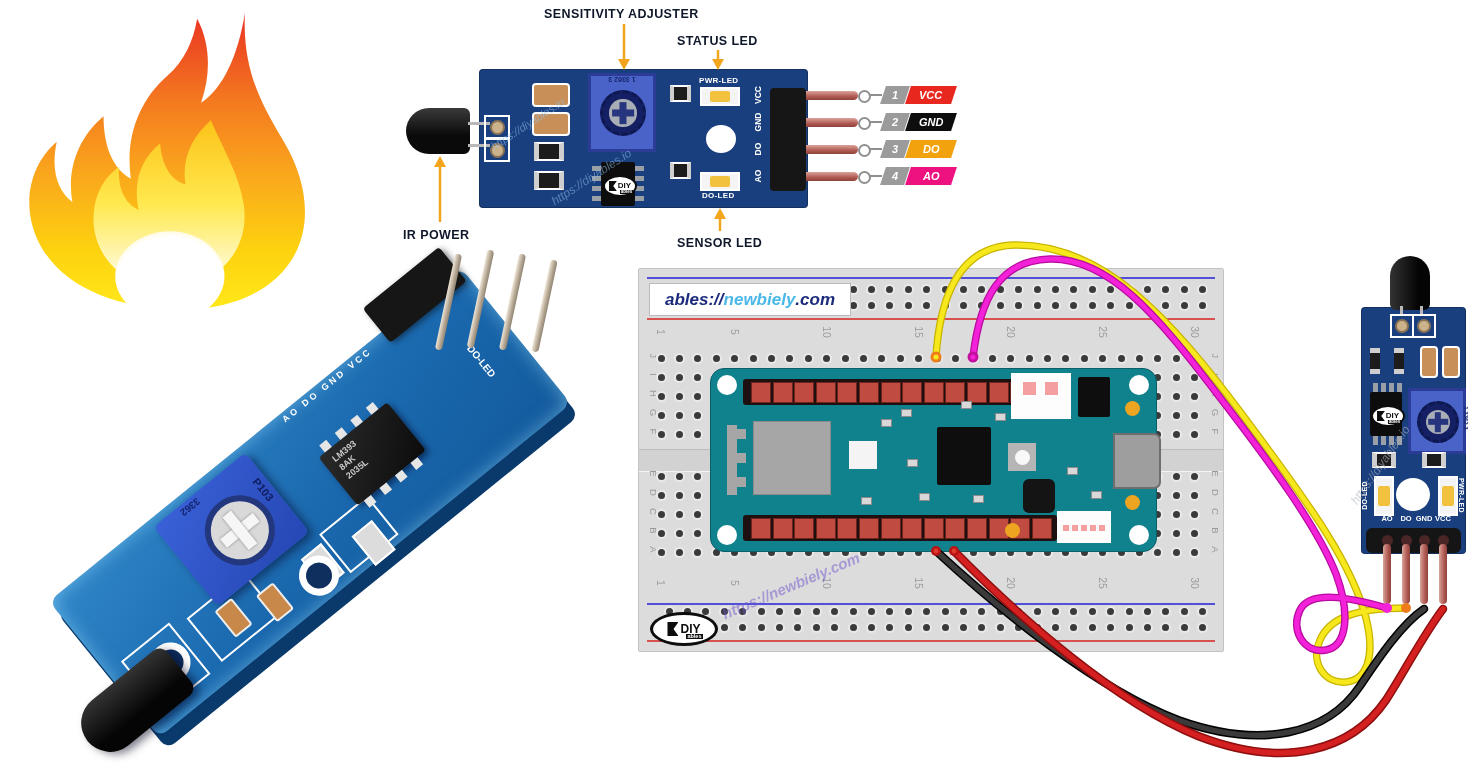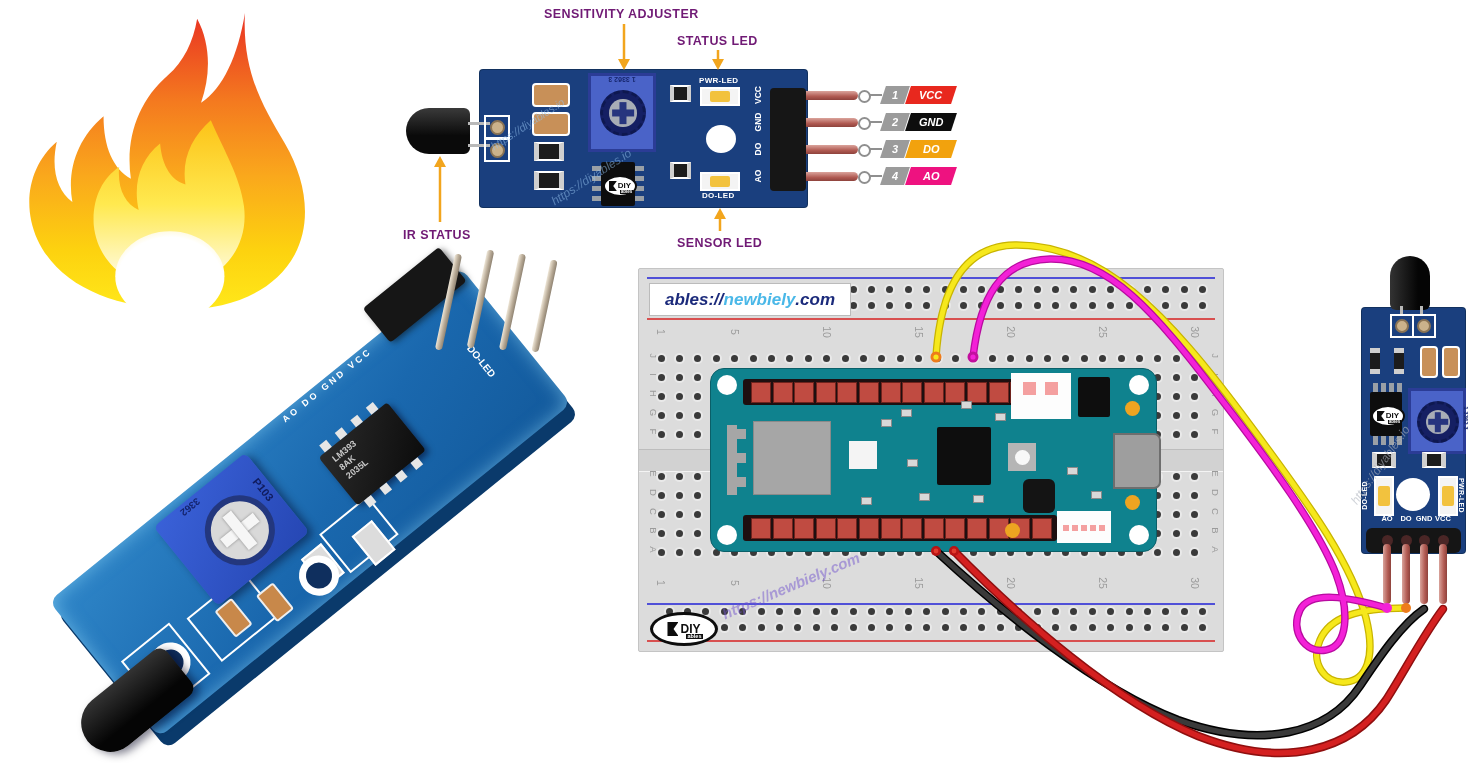--- a/index.html
+++ b/index.html
@@ -1,19 +1,19 @@
 <!DOCTYPE html>
 <html><head>
 <meta charset="utf-8">
 <style>
   html,body{margin:0;padding:0;background:#fff;}
   .canvas{position:relative;width:1479px;height:763px;background:#fff;overflow:hidden;
           font-family:"Liberation Sans",sans-serif;}
   .abs{position:absolute;}
-  .ann{position:absolute;color:#701a75;font-weight:bold;font-size:12.5px;letter-spacing:.4px;white-space:nowrap;}
+  .ann{position:absolute;color:#0f172a;font-weight:bold;font-size:12.5px;letter-spacing:.4px;white-space:nowrap;}
   .pcb{position:absolute;background:#1a3f7e;border-radius:3px;box-shadow:0 0 0 1px #12315f;}
   .wm{position:absolute;font-style:italic;white-space:nowrap;pointer-events:none;}
   .led-box{position:absolute;border:2px solid #fff;background:#f4f4f4;display:flex;align-items:center;justify-content:center;}
   .led-core{width:55%;height:70%;background:#f2c23e;border-radius:2px;}
   .mod-label{position:absolute;color:#fff;font-size:8px;font-weight:bold;letter-spacing:.3px;white-space:nowrap;}
   .res-o{position:absolute;border:2px solid #fff;background:#c89058;border-radius:4px;}
   .res-b{position:absolute;border:2px solid #fff;background:#1c1c1c;border-left:5px solid #cfcfcf;border-right:5px solid #cfcfcf;}
   .pot{position:absolute;background:#4a63c8;border:3px solid #2b3c96;}
   .rotor{position:absolute;border-radius:50%;background:#151f63;border:3px dashed #0e1850;display:flex;align-items:center;justify-content:center;}
   .rotor-in{width:68%;height:68%;border-radius:50%;background:#a8adb6;position:relative;}
@@ -186,21 +186,21 @@
         <div style="position:absolute;left:260px;top:101px;width:36px;text-align:center;color:#fff;font-size:8.5px;font-weight:bold;transform:rotate(-90deg);z-index:4;">AO</div>
       </div>
     <div class="abs" style="left:290px;top:18px;width:36px;height:103px;background:#161616;border-radius:4px;z-index:3;"></div>
 
     <div class="wm" style="left:5px;top:48px;font-size:11px;color:rgba(150,195,240,.55);transform:rotate(-33deg);">https://diyables.io</div>
     <div class="wm" style="left:65px;top:100px;font-size:12px;color:rgba(150,195,240,.5);transform:rotate(-33deg);">https://diyables.io</div>
   </div>
 
   <div class="ann" style="left:544px;top:7px;">SENSITIVITY ADJUSTER</div>
   <div class="ann" style="left:677px;top:34px;">STATUS LED</div>
-  <div class="ann" style="left:403px;top:228px;">IR STATUS</div>
+  <div class="ann" style="left:403px;top:228px;">IR POWER</div>
   <div class="ann" style="left:677px;top:236px;">SENSOR LED</div>
 
   <div id="callouts">
       <div style="position:absolute;left:858px;top:90px;width:9px;height:9px;border-radius:50%;background:#fff;border:2px solid #8f8f8f;z-index:6;"></div>
       <div style="position:absolute;left:869px;top:94px;width:13px;height:2px;background:#8f8f8f;z-index:6;"></div>
       <div style="position:absolute;left:883px;top:86px;width:24px;background:#9b9b9b;z-index:6;" class=" callout-chip">
         <span>1</span>
       </div>
       <div style="position:absolute;left:908px;top:86px;width:46px;background:#e8281e;z-index:6;" class=" callout-chip">
         <span>VCC</span>

